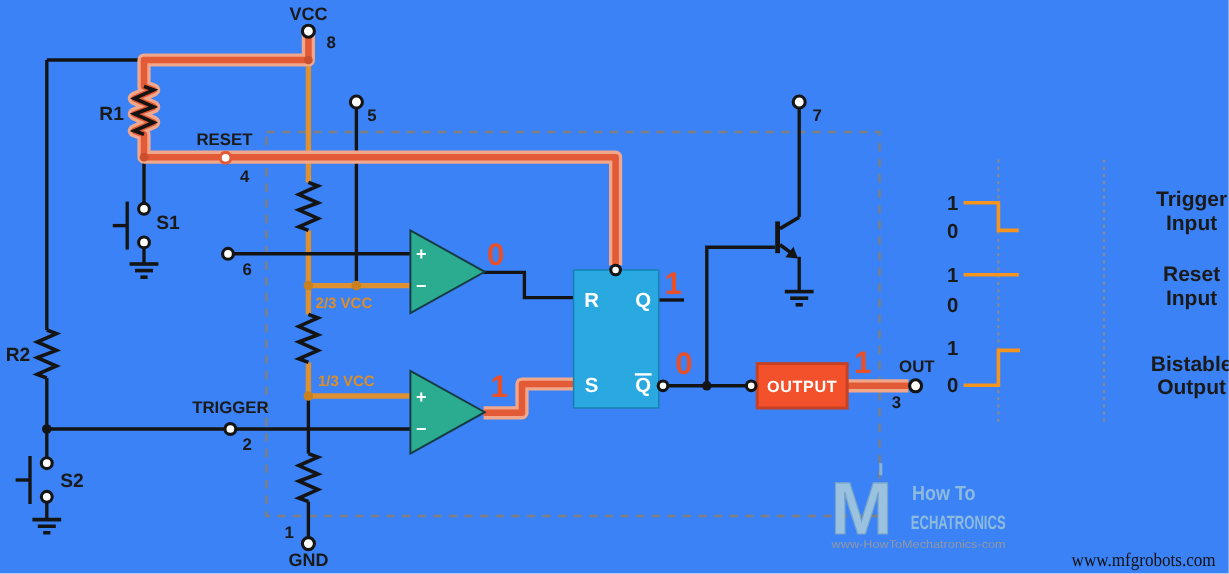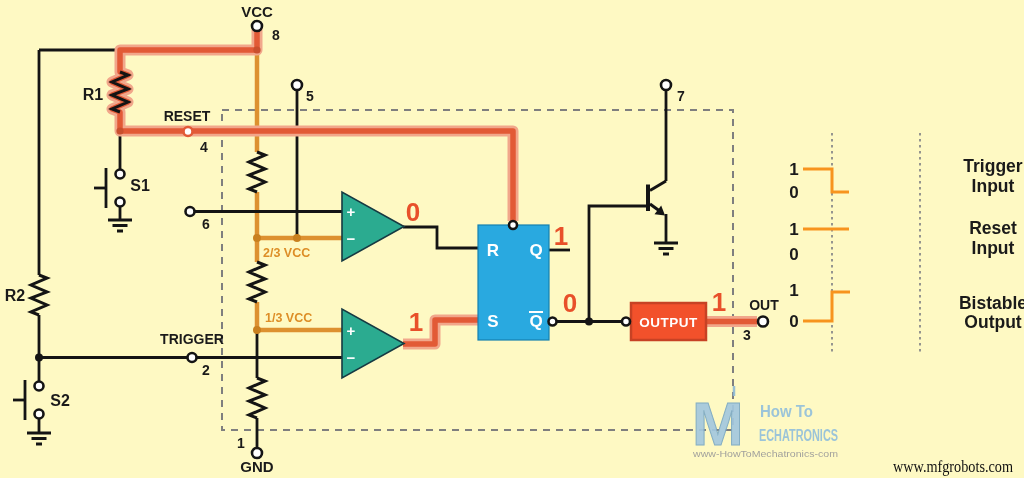--- a/index.html
+++ b/index.html
@@ -1,16 +1,16 @@
 <!DOCTYPE html>
 <html><head>
 <meta charset="utf-8">
 <style>
   html,body{margin:0;padding:0;background:#ffffff;}
-  .stage{position:relative;width:1024px;height:478px;background:#fef9c3;overflow:hidden;
+  .stage{position:relative;width:1024px;height:478px;background:#3b82f6;overflow:hidden;
          font-family:"Liberation Sans", sans-serif;}
   svg text{font-family:"Liberation Sans", sans-serif;}
   .serif{font-family:"Liberation Serif", serif;}
 </style>
 </head>
 <body>
 
 <div class="stage">
 <svg width="1024" height="478" viewBox="0 0 1024 478">
 

